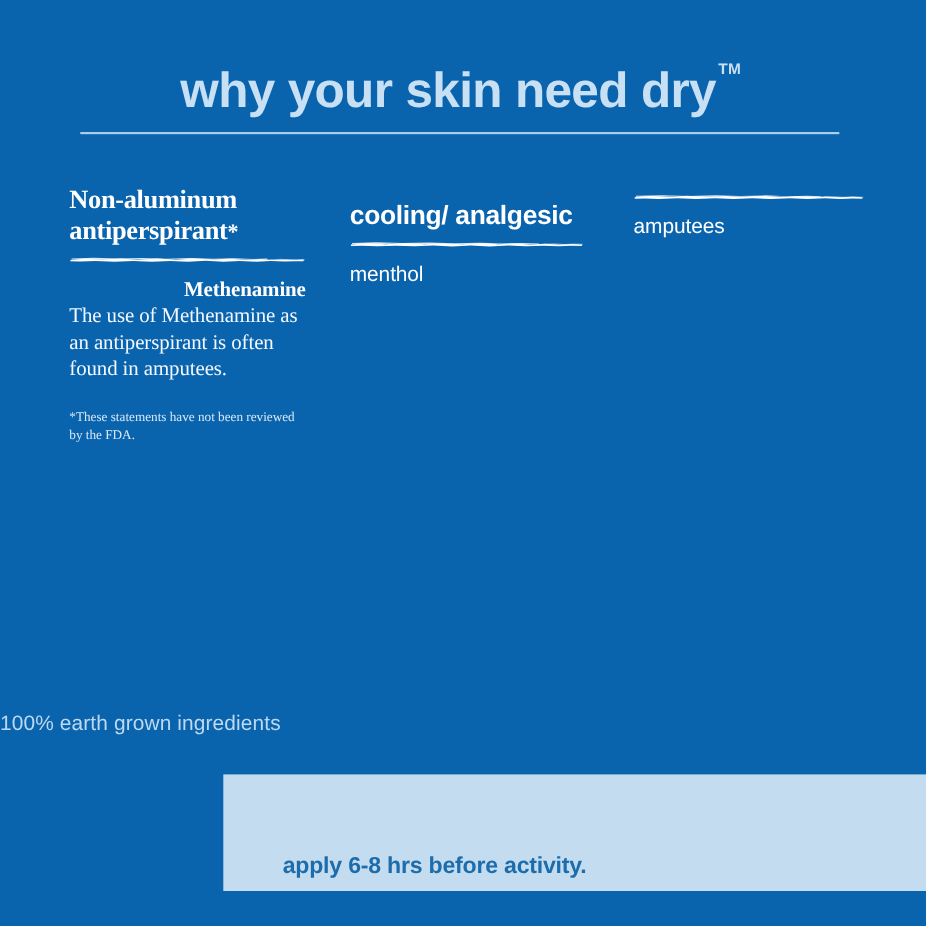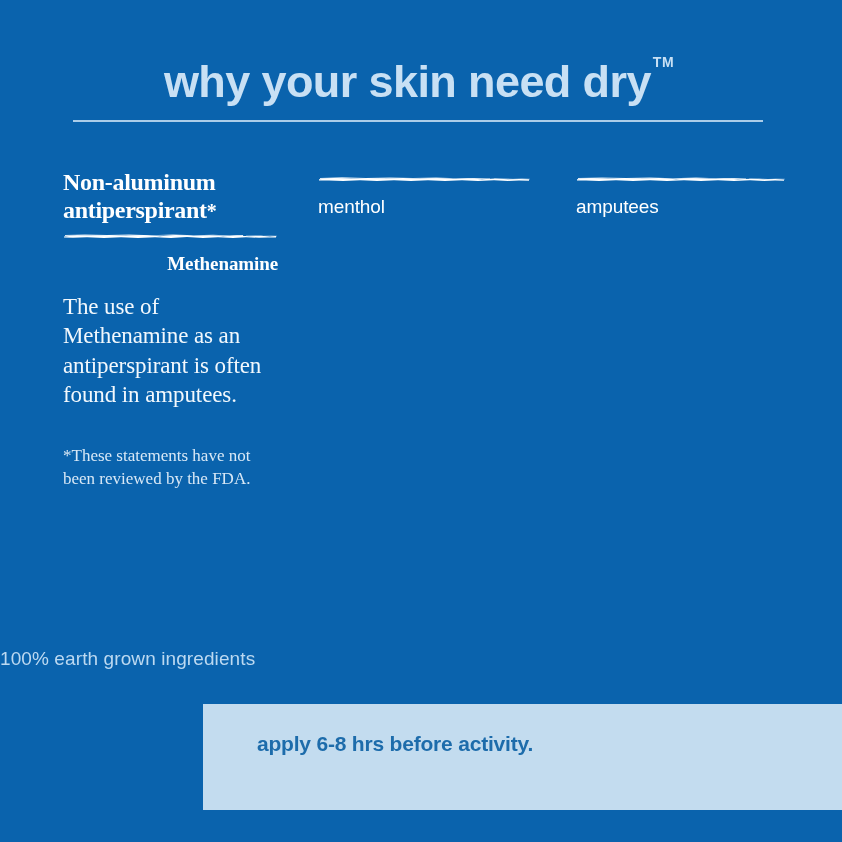--- a/index.html
+++ b/index.html
@@ -110,32 +110,32 @@
   .col-sub {
     font-size: 19px;
     color: #ffffff;
     font-weight: normal;
     margin-top: 13px;
     letter-spacing: -0.1px;
   }
   .col-sub.bold { font-weight: bold; text-align: right; }
 
   .col-body {
-    font-size: 23px;
+    font-size: 19px;
     color: #f2f8fd;
     line-height: 1.28;
-    margin-top: 17px;
+    margin-top: 1px;
     letter-spacing: -0.1px;
   }
 
   .col-note {
-    font-size: 17px;
+    font-size: 12px;
     color: #d8e8f6;
     line-height: 1.34;
-    margin-top: 36px;
+    margin-top: 22px;
     letter-spacing: 0px;
   }
 
   
   .tagline {
     position: absolute;
     left: 0;
     top: 648px;
     width: 842px;
     font-size: 19px;
@@ -155,21 +155,21 @@
   .panel-text {
     position: absolute;
     left: 54px;
     top: 24px;
     font-size: 21px;
     color: #1d6cab;
     font-weight: bold;
     line-height: 1.55;
     letter-spacing: -0.2px;
   }
-  .panel-line { display: block; white-space: nowrap; }
+  .panel-line { display: block; white-space: nowrap; margin-top: 44px; }
 </style>
 </head>
 <body>
 
 <div class="page">
 
   <div class="title-block">
     <div class="title"><span class="title-inner"><span>why your skin need dry</span><span class="tm">TM</span></span></div>
   </div>
   <div class="title-rule"></div>
@@ -186,20 +186,23 @@
           <path d="M2 4.0 L22 3.4 L44 4.1 L66 3.5 L88 4.2 L110 3.6 L131 4.3 L150 3.8 L167 4.4 L180 4.0 L180 4.9 L164 5.0 L145 4.6 L124 5.1 L101 4.6 L78 5.1 L55 4.7 L32 5.1 L12 4.8 L2 5.0 Z" fill="#ffffff" opacity="0.85"></path>
           <path d="M183 4.6 L192 4.3 L200 4.8 L208 4.4 L214 4.7 L214 5.5 L206 5.3 L197 5.7 L188 5.3 L183 5.5 Z" fill="#ffffff" opacity="0.5"></path>
         </svg>
       </div>
       <div class="col-sub bold">Methenamine</div>
       <div class="col-body">The use of Methenamine as an antiperspirant is often found in amputees.</div>
       <div class="col-note">*These statements have not been reviewed by the FDA.</div>
     </div>
 
     <div class="col col-1">
+      <div class="col-head-wrap">
+        <div class="col-head"><span>cooling/ analgesic</span><span class="star"></span></div>
+      </div>
       <div class="brush">
         <svg width="215" height="9" viewBox="0 0 215 9" xmlns="http://www.w3.org/2000/svg">
           <path d="M1 5.2 L16 4.1 L33 5.0 L50 4.0 L68 5.1 L85 4.1 L102 5.1 L119 4.2 L135 5.1 L150 4.4 L164 5.2 L177 4.6 L190 5.3 L202 4.9 L211 5.3 L211 6.7 L201 6.5 L190 6.9 L176 6.3 L160 6.9 L144 6.2 L127 7.0 L110 6.2 L93 7.0 L76 6.2 L59 6.9 L42 6.3 L25 6.9 L11 6.4 L1 6.6 Z" fill="#ffffff"></path>
           <path d="M2 3.9 L24 3.3 L48 4.0 L72 3.4 L95 4.1 L118 3.6 L138 4.2 L156 3.9 L172 4.4 L172 5.0 L155 5.1 L135 4.7 L112 5.1 L88 4.7 L64 5.1 L40 4.7 L18 5.0 L2 4.9 Z" fill="#ffffff" opacity="0.85"></path>
           <path d="M176 4.5 L186 4.2 L195 4.8 L204 4.3 L212 4.7 L212 5.4 L203 5.2 L194 5.6 L184 5.2 L176 5.4 Z" fill="#ffffff" opacity="0.45"></path>
         </svg>
       </div>
       <div class="col-sub">menthol</div>
     </div>
 

